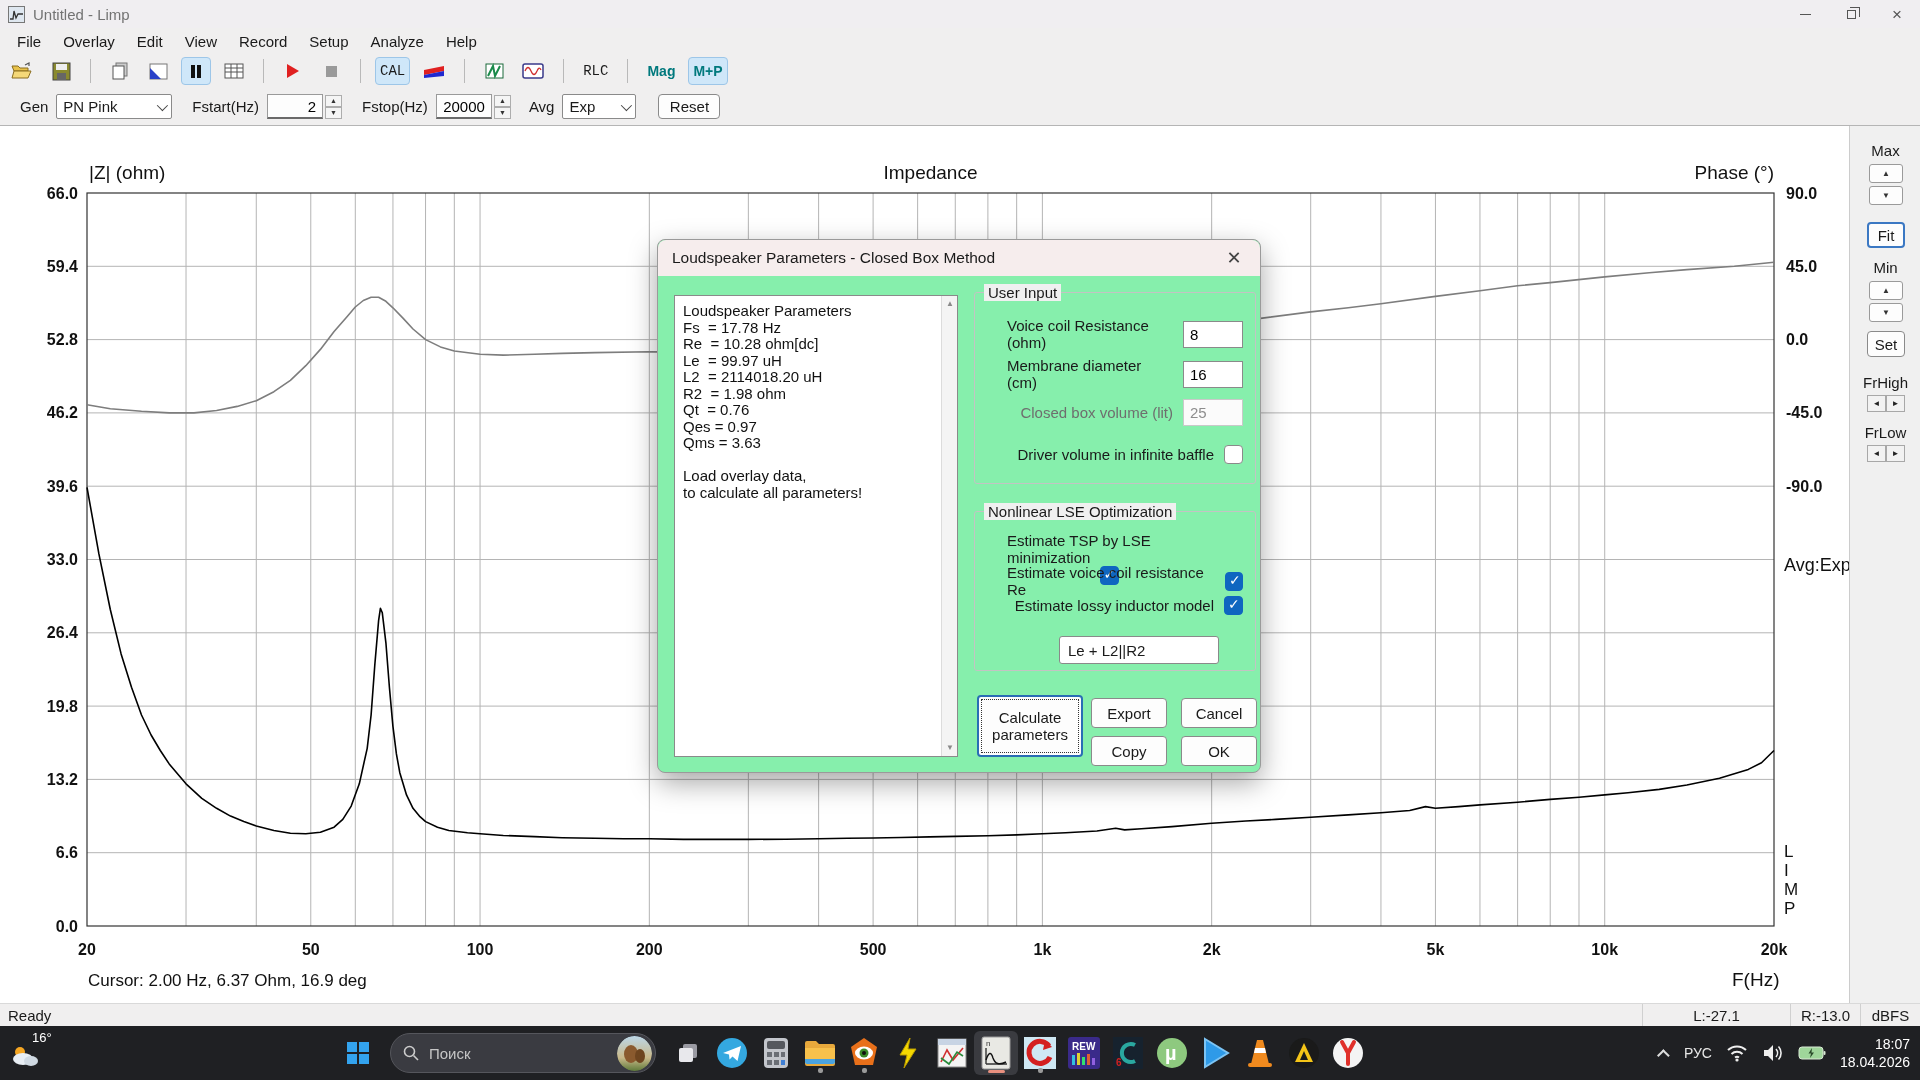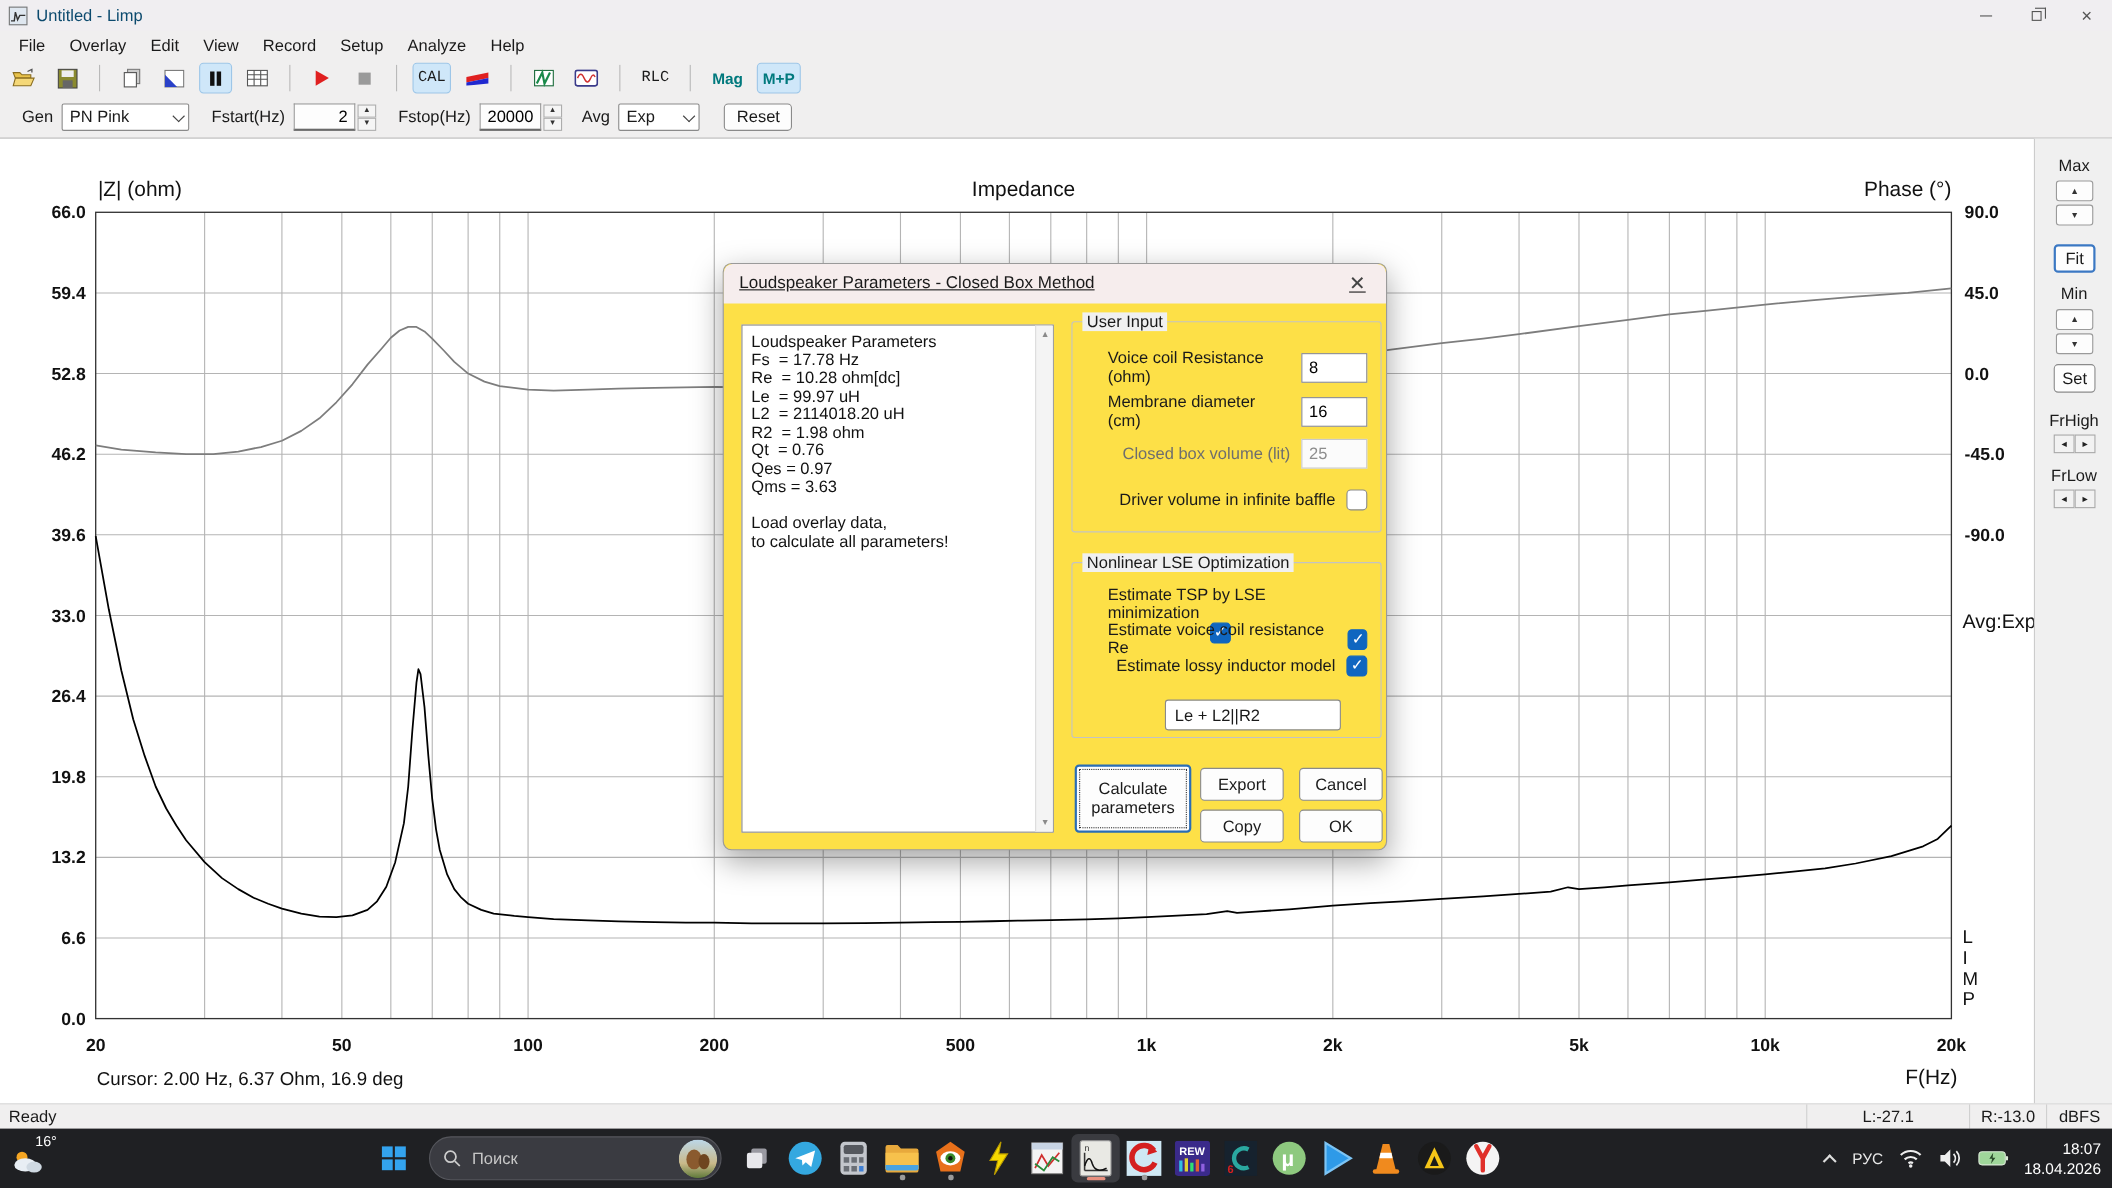--- a/index.html
+++ b/index.html
@@ -5,21 +5,21 @@
   * { margin:0; padding:0; box-sizing:border-box; }
   html,body { width:1920px; height:1080px; overflow:hidden; background:#000; }
   #screen { position:relative; width:1920px; height:1080px; background:#f0efef;
             font-family:"Liberation Sans", sans-serif; font-size:15px; color:#1a1a1a; }
 
   
   .titlebar { position:absolute; left:0; top:0; width:1920px; height:28px; background:#f0eef1;
               display:flex; align-items:center; }
   .app-icon { width:17px; height:17px; margin:0 8px 0 8px; border:1px solid #777; background:#dfe7f0;
               display:flex; align-items:flex-end; }
-  .title-text { color:#0c4a6e; font-size:15px; }
+  .title-text { color:#737373; font-size:15px; }
   .win-controls { position:absolute; right:0; top:0; height:28px; display:flex; }
   .win-btn { width:46px; height:28px; display:flex; align-items:center; justify-content:center; color:#555; }
   .glyph-min { width:11px; height:1px; background:#555; }
   .glyph-restore { width:9px; height:9px; border:1px solid #555; position:relative; background:#f0eef1; }
   .glyph-restore::before { content:""; position:absolute; left:2px; top:-4px; width:9px; height:9px;
               border:1px solid #555; border-left:none; border-bottom:none; }
   .glyph-close { font-size:17px; line-height:17px; color:#555; }
 
   
   .menubar { position:absolute; left:0; top:28px; width:1920px; height:26px; background:#f0efef;
@@ -67,22 +67,22 @@
   .rs-arrows { position:absolute; left:17px; display:flex; }
   .rs-arrow { width:19px; height:17px; background:#f2f2f2; border:1px solid #a8a8a8; font-size:8px;
               line-height:15px; text-align:center; color:#222; }
   .avg-indicator { position:absolute; left:1784px; top:429px; font-size:18px; color:#111; }
   .limp-mark { position:absolute; left:1784px; top:716px; font-size:17px; line-height:19px;
                color:#111; white-space:pre; }
   .cursor-readout { position:absolute; left:88px; top:845px; font-size:17px; color:#111; }
   .fhz { position:absolute; left:1732px; top:843px; font-size:19px; color:#111; }
 
   
-  .dialog { position:absolute; left:657px; top:239px; width:604px; height:534px; background:#fde047;
-            border:1px solid #9a9a9a; border-radius:8px; box-shadow:0 10px 28px rgba(0,0,0,.35); z-index:20;text-decoration:underline; }
+  .dialog { position:absolute; left:657px; top:239px; width:604px; height:534px; background:#86efac;
+            border:1px solid #9a9a9a; border-radius:8px; box-shadow:0 10px 28px rgba(0,0,0,.35); z-index:20; }
   .dlg-title { height:36px; background:#f6eded; border-radius:8px 8px 0 0; display:flex;
                align-items:center; padding:0 14px; font-size:15.5px; color:#1a1a1a; }
   .dlg-close { margin-left:auto; font-size:18px; color:#444; width:24px; text-align:center; }
   .results-box { position:absolute; left:16px; top:55px; width:284px; height:462px; background:#fff;
                  border:1px solid #8a8a8a; }
   .results-text { position:absolute; left:0; top:0; right:17px; bottom:0; padding:7px 4px 0 8px;
                   font-size:15px; line-height:16.5px; white-space:pre; color:#111; overflow:hidden; }
   .results-scrollbar { position:absolute; right:0; top:0; width:16px; height:100%; background:#f4f4f4;
                   border-left:1px solid #dcdcdc; }
   .sb-arrow { position:absolute; left:0; width:16px; height:16px; font-size:8px; color:#8a8a8a;

